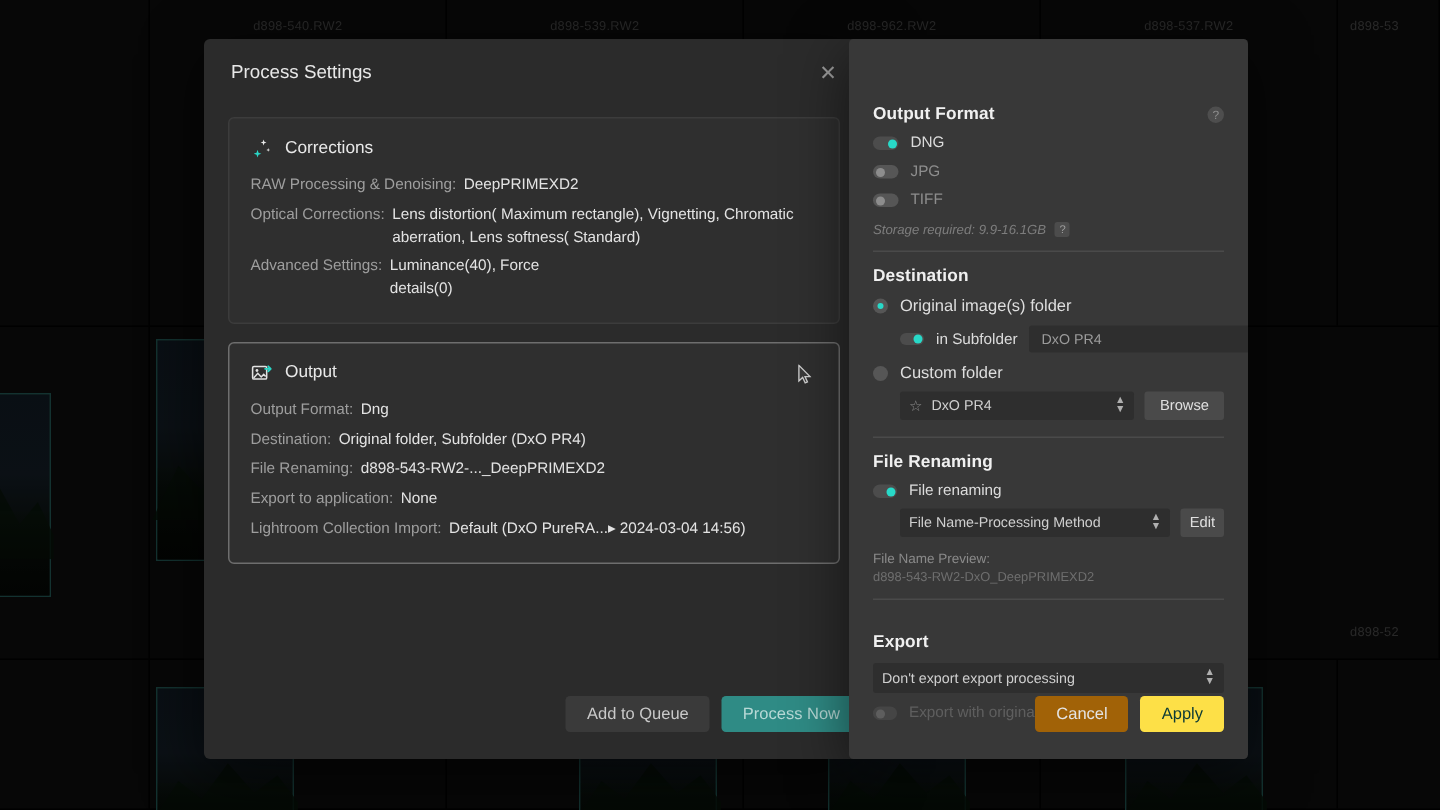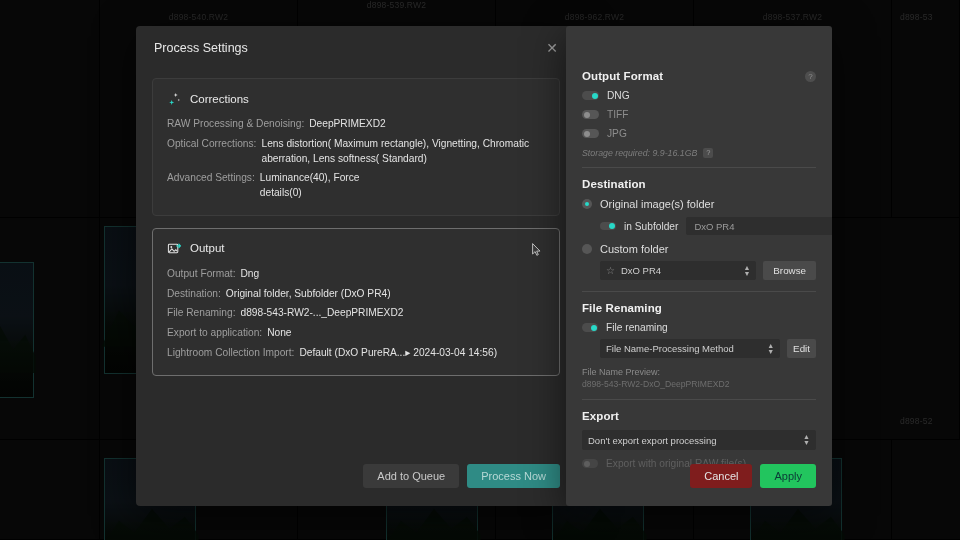--- a/index.html
+++ b/index.html
@@ -76,21 +76,21 @@
 
   .rows { display: flex; flex-direction: column; gap: 5px; }
   .row { display: flex; font-size: 10.2px; line-height: 1.45; }
   .row .k { color: #9e9e9e; white-space: nowrap; }
   .row .v { color: #e3e3e3; margin-left: 5px; }
   .row.wrap .v { max-width: 268px; }
 
   .cursor-arrow { position: absolute; right: 18px; top: 14px; width: 9px; height: 13px; }
 
   .modal-actions {
-    position: absolute; right: 16px; bottom: 18px; display: flex; gap: 8px;
+    position: absolute; right: 2px; bottom: 18px; display: flex; gap: 8px;
   }
   .btn {
     font-size: 11px; padding: 6px 14px; border-radius: 3px;
     border: none; cursor: pointer; font-family: inherit;
   }
   .btn-queue { background: #3a3a3a; color: #c9c9c9; }
   .btn-process { background: #2f8b85; color: #b7d9d6; }
 
   
   .panel {
@@ -171,42 +171,42 @@
     background: #4a4a4a; color: #e0e0e0; font-size: 9.8px;
     padding: 4px 6px; border-radius: 2px; border: none; cursor: pointer;
     font-family: inherit;
   }
   .preview-label { font-size: 9px; color: #8a8a8a; margin-top: 9px; }
   .preview-value { font-size: 8.6px; color: #6e6e6e; margin-top: 2px; }
 
   .panel-actions {
     position: absolute; right: 16px; bottom: 18px; display: flex; gap: 8px;
   }
-  .btn-cancel { background: #7f1d1d; color: #e4e4e4; }
-  .btn-apply { background: #22c55e; color: #0b3a36; }
+  .btn-cancel { background: #a16207; color: #e4e4e4; }
+  .btn-apply { background: #fde047; color: #0b3a36; }
 
   .row-path { padding-left: 18px; margin-top: 6px; display: flex; gap: 7px; align-items: center; }
   .fade-row { opacity: .45; }
 </style>
 </head>
 <body>
 
 <div id="root">
 
   <div class="bg">
     <div class="bg-row" style="top:0; height:218px;">
       <div class="bg-cell" style="left:0;width:100px;"></div>
       <div class="bg-cell" style="left:100px;width:198px;">
         <div class="bg-label" style="top:12px;">d898-540.RW2</div>
         <div class="thumb" style="left:52px;top:52px;width:92px;height:136px;">
             <div class="ridge"></div>
           </div>
       </div>
       <div class="bg-cell" style="left:298px;width:198px;">
-        <div class="bg-label" style="top:0;">d898-539.RW2</div>
+        <div class="bg-label" style="top:12px;">d898-539.RW2</div>
       </div>
       <div class="bg-cell" style="left:496px;width:198px;">
         <div class="bg-label" style="top:12px;">d898-962.RW2</div>
       </div>
       <div class="bg-cell" style="left:694px;width:198px;">
         <div class="bg-label" style="top:12px;">d898-537.RW2</div>
       </div>
       <div class="bg-cell" style="left:892px;width:68px;">
         <div class="bg-label" style="top:12px;left:8px;width:90px;text-align:left;">d898-53</div>
       </div>
@@ -342,27 +342,27 @@
         <div class="tgl-row">
           <div class="toggle on">
               <div class="knob"></div>
             </div>
           <span class="tgl-label">DNG</span>
         </div>
         <div class="tgl-row">
           <div class="toggle">
               <div class="knob"></div>
             </div>
-          <span class="tgl-label dim">TIFF</span>
+          <span class="tgl-label dim">JPG</span>
         </div>
         <div class="tgl-row">
           <div class="toggle">
               <div class="knob"></div>
             </div>
-          <span class="tgl-label dim">JPG</span>
+          <span class="tgl-label dim">TIFF</span>
         </div>
 
         <div class="storage">
           <span>Storage required: 9.9-16.1GB</span>
           <span class="qmark">?</span>
         </div>
         <div class="divider"></div>
       </div>
 
       <div style="margin-top:10px;">
@@ -413,21 +413,21 @@
             <span class="caret">▲<br>▼</span>
           </div>
           <button class="btn-edit">Edit</button>
         </div>
 
         <div class="preview-label">File Name Preview:</div>
         <div class="preview-value">d898-543-RW2-DxO_DeepPRIMEXD2</div>
         <div class="divider" style="margin-top:10px;"></div>
       </div>
 
-      <div style="margin-top:10px;">
+      <div style="margin-top:22px;">
         <div class="sec-title">Export</div>
         <div style="margin-top:8px;">
           <div class="select" style="height:20px;">
             <span>Don't export export processing</span>
             <span class="caret">▲<br>▼</span>
           </div>
         </div>
         <div class="tgl-row fade-row">
           <div class="toggle sm">
               <div class="knob"></div>

